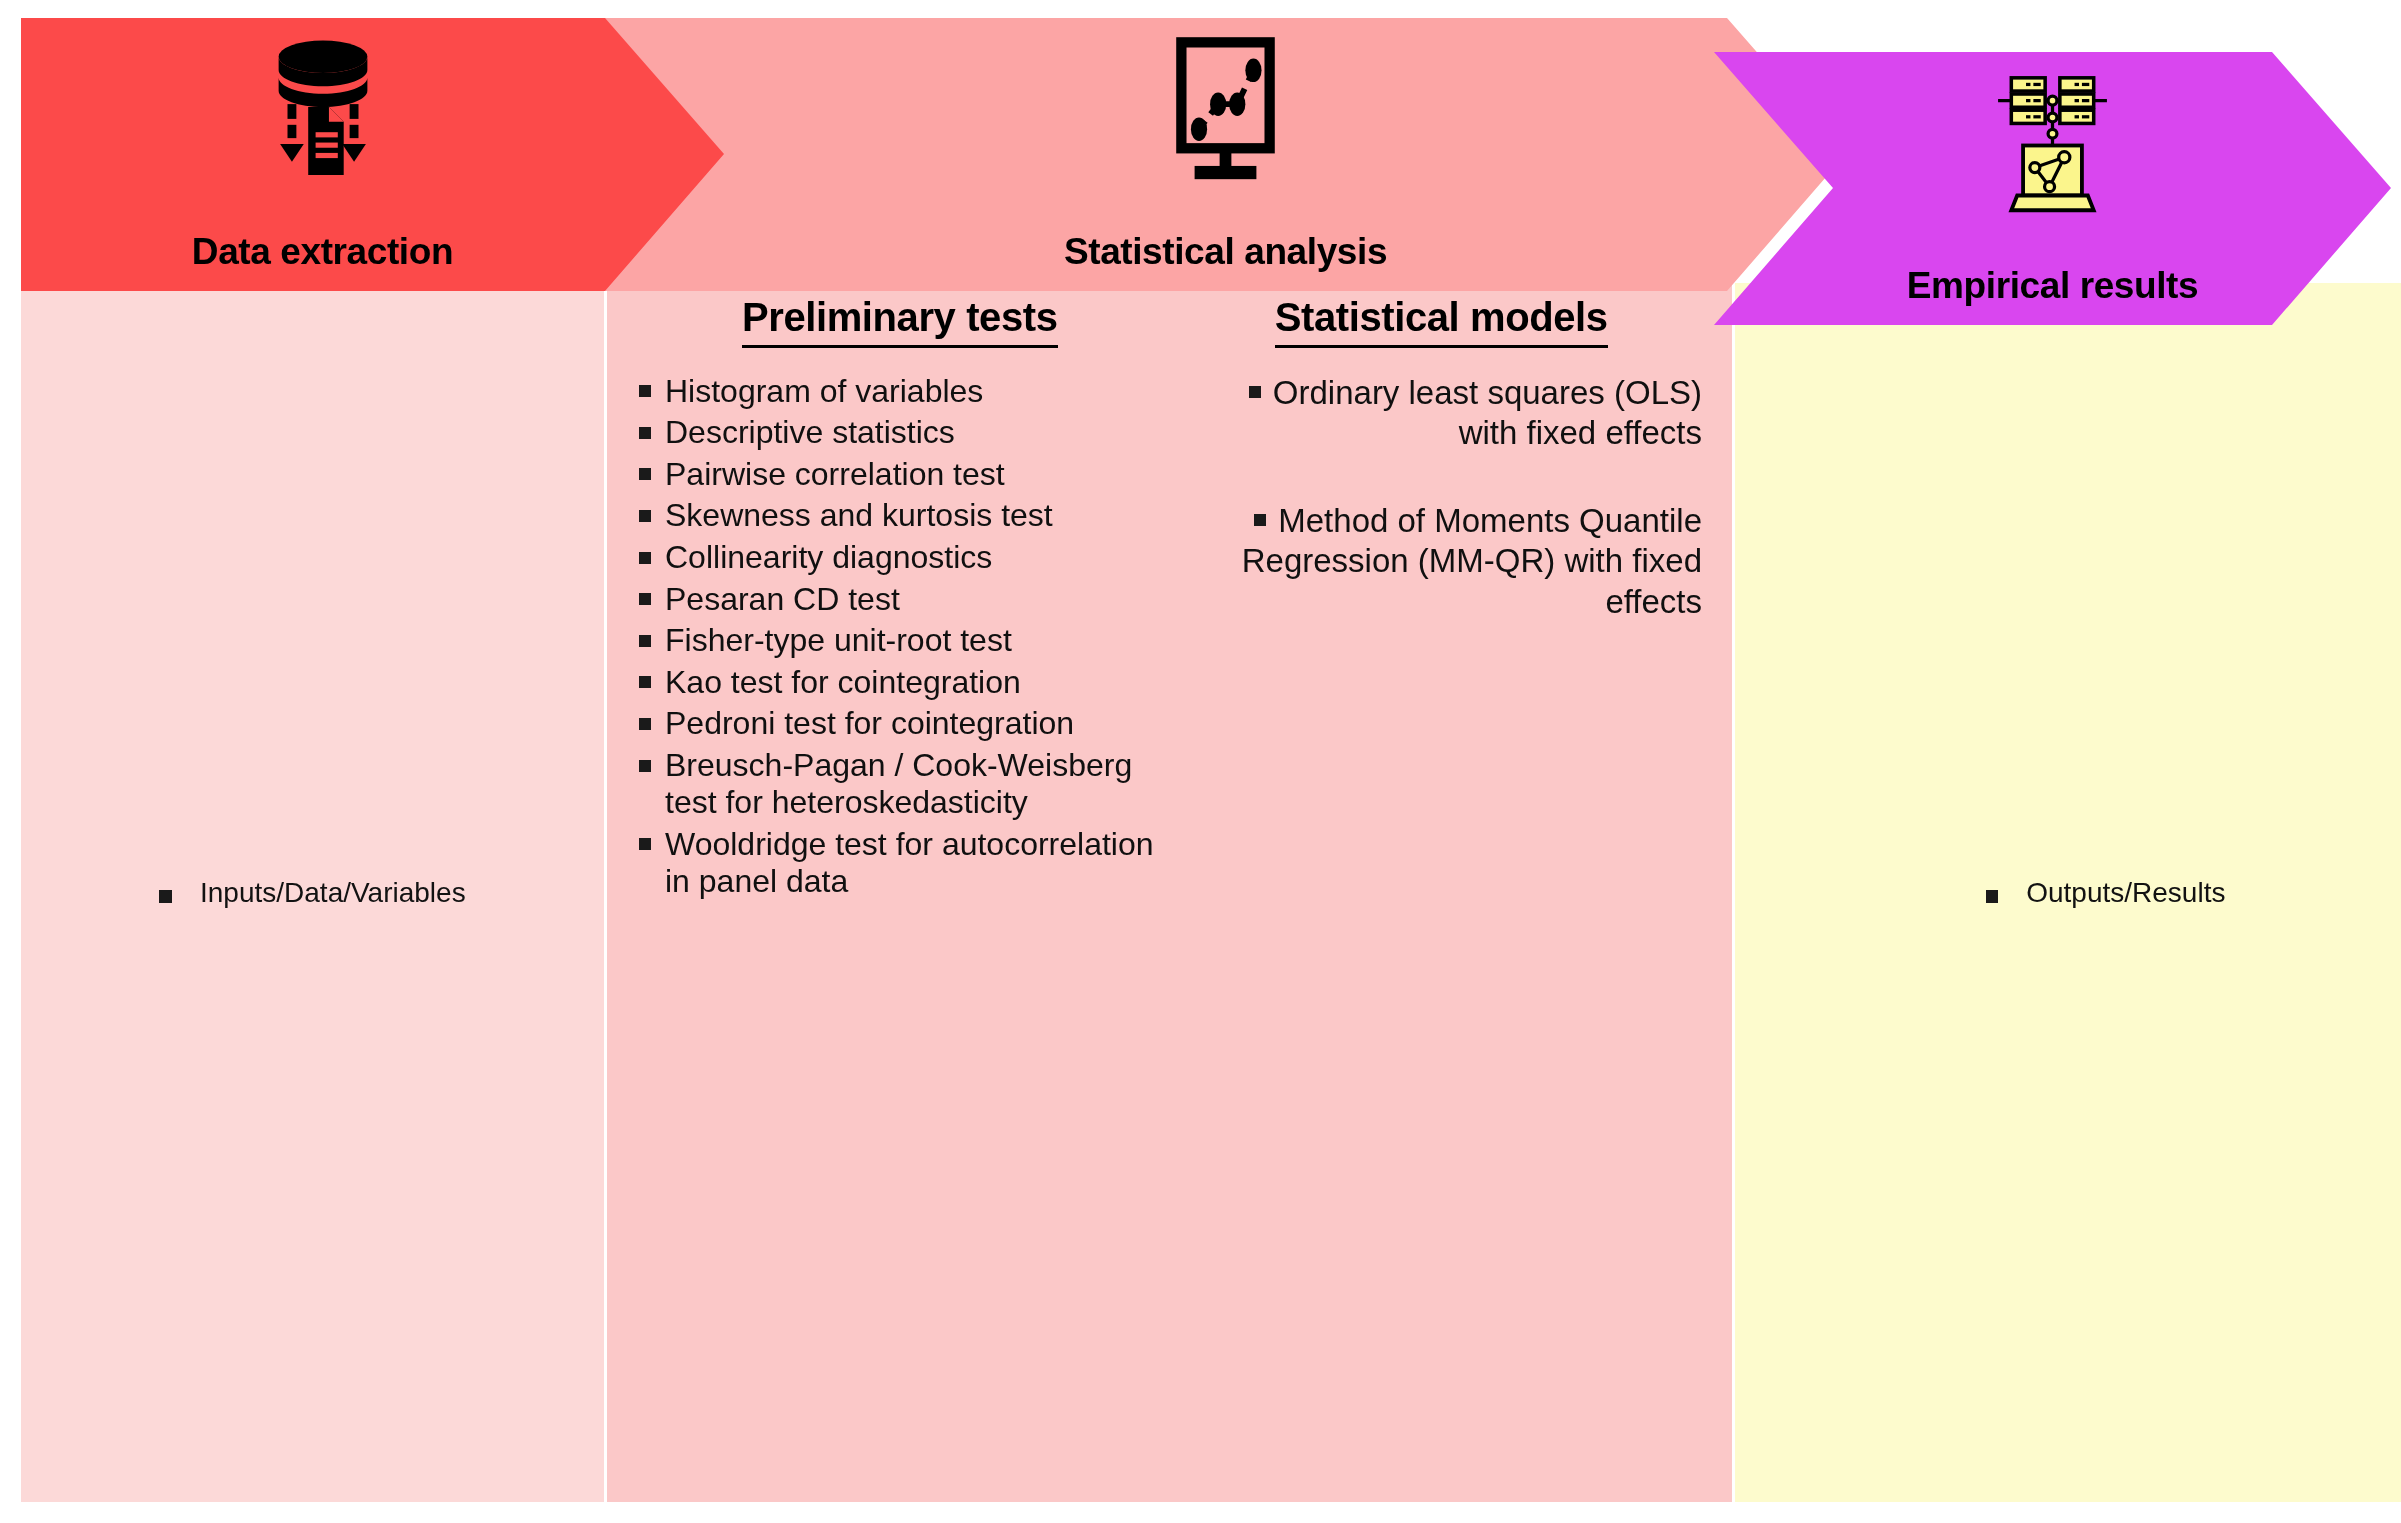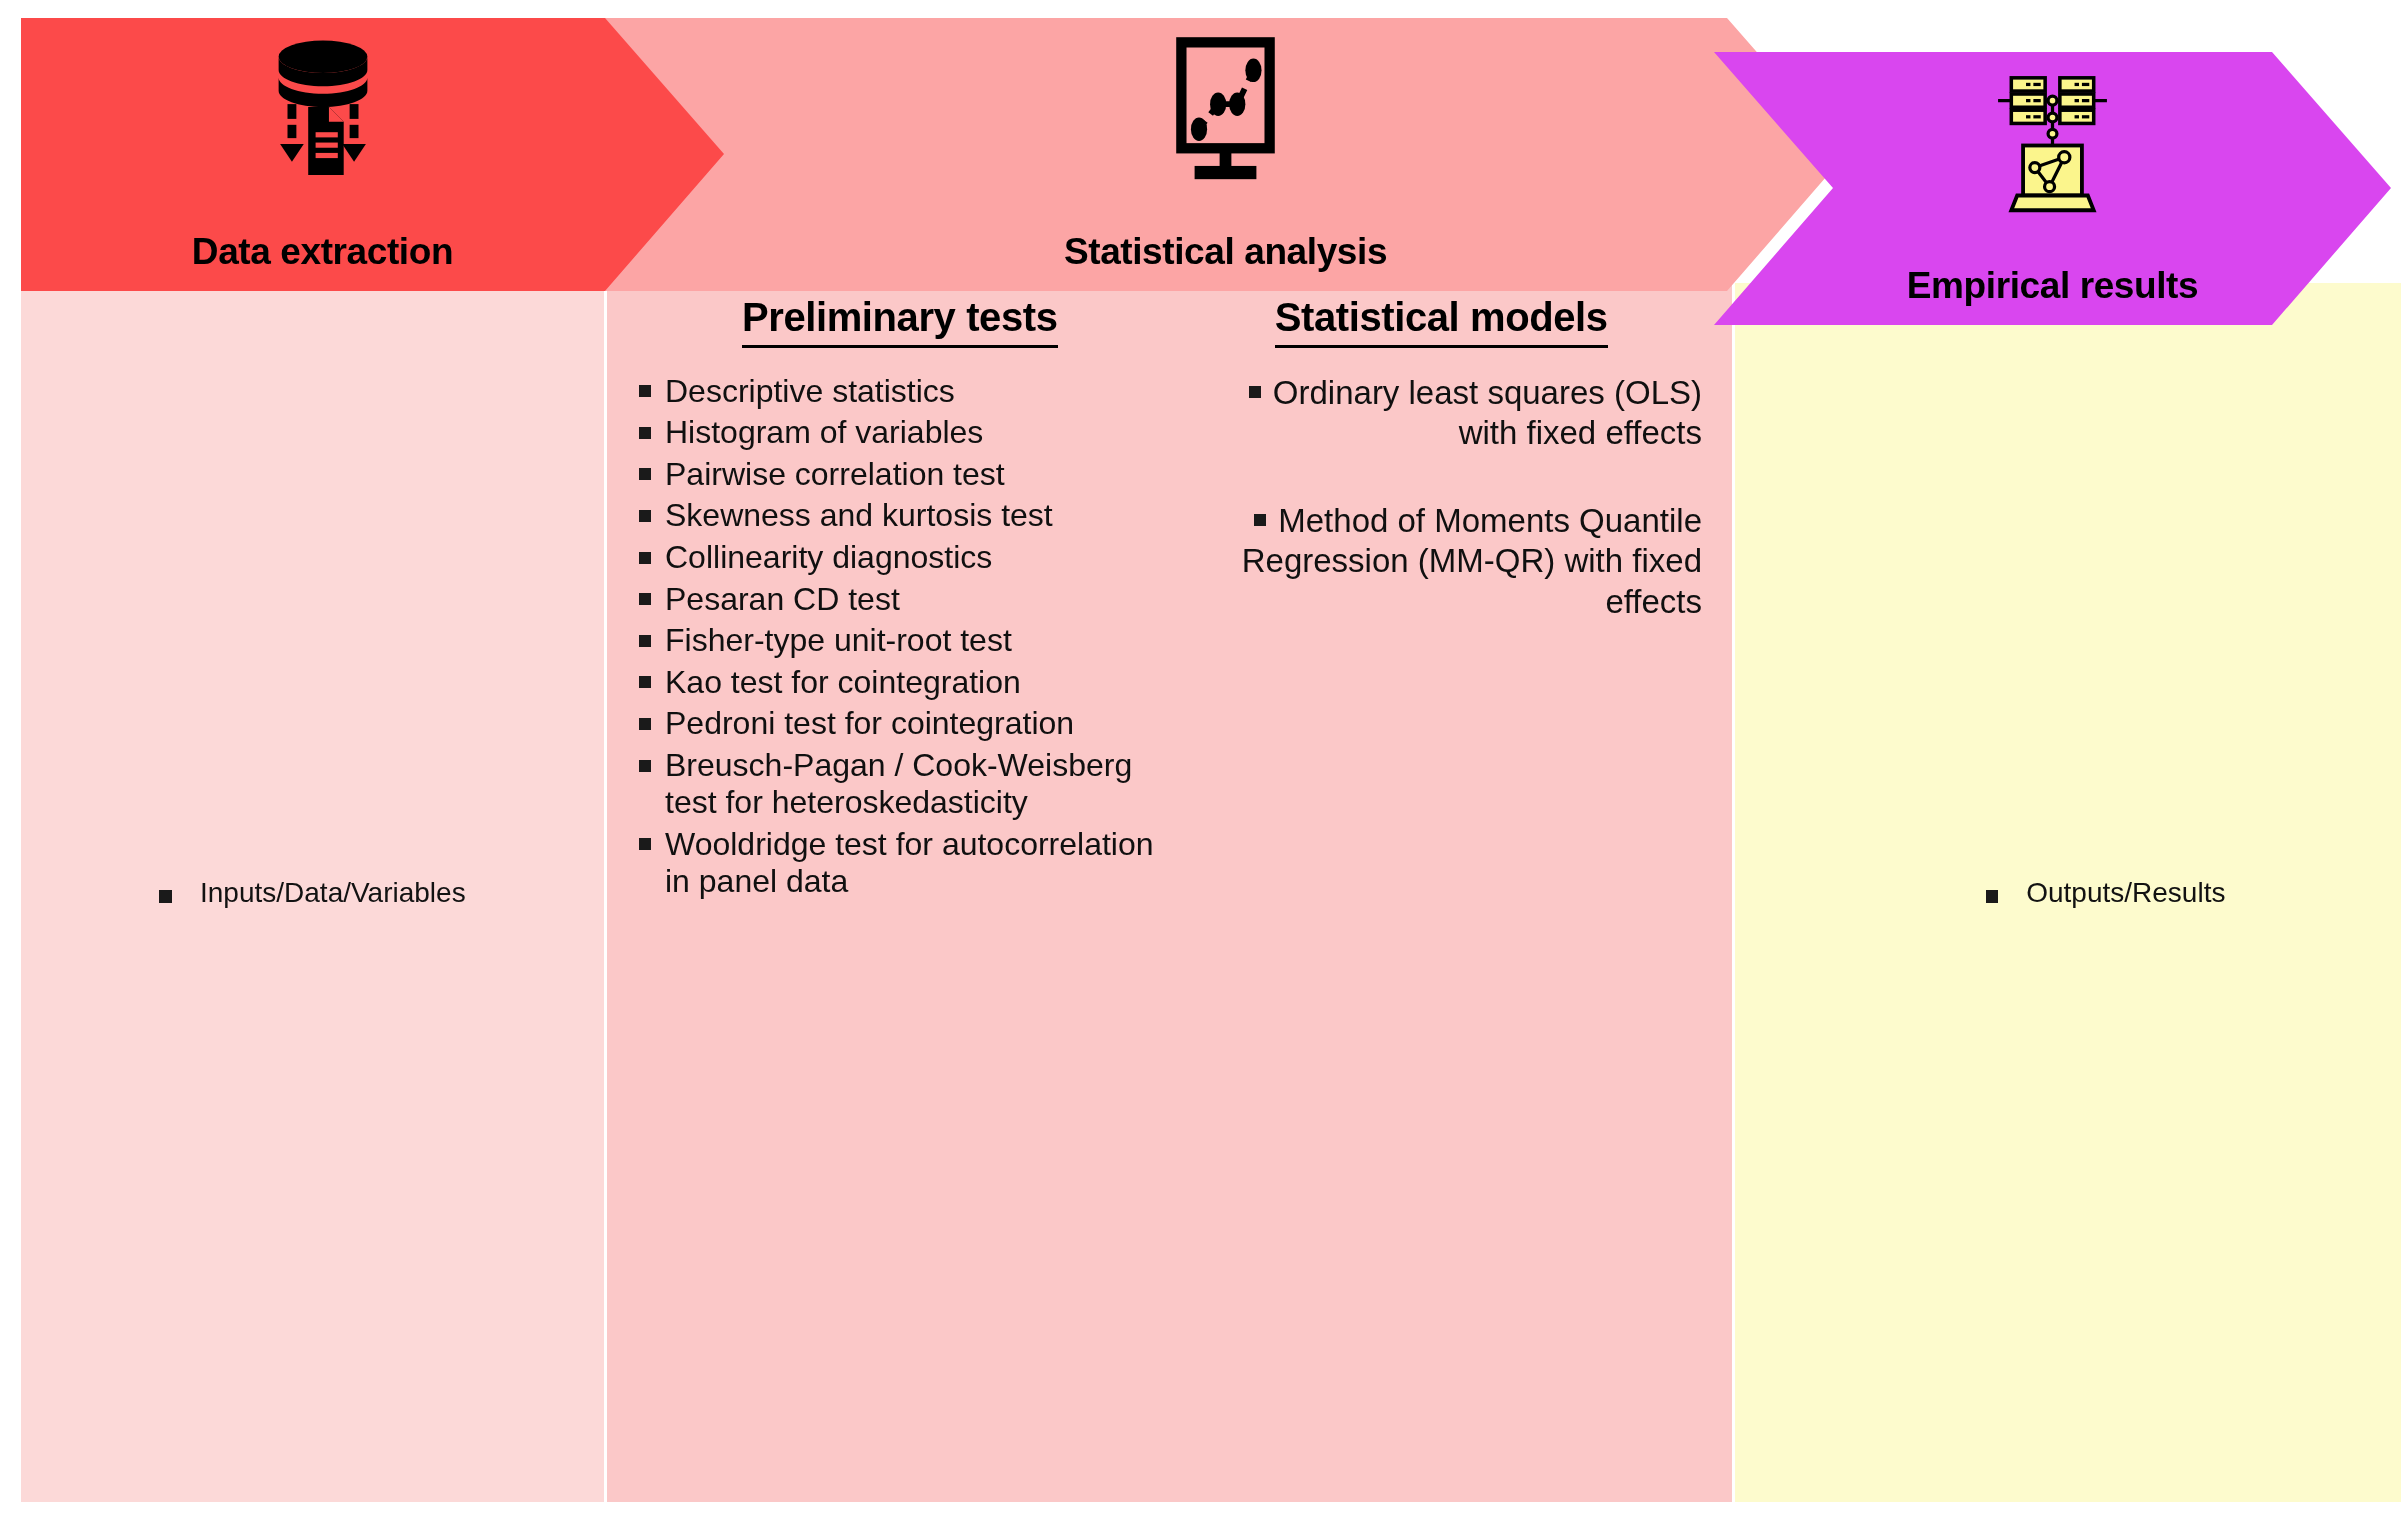--- a/index.html
+++ b/index.html
@@ -125,22 +125,22 @@
       </div>
     </div>
 
     <div class="mid-inner">
 
       <div class="sub-col sub-prelim">
         <div class="sub-title">
           <span>Preliminary tests</span>
         </div>
         <ul class="plist">
+          <li>Histogram of variables</li>
           <li>Descriptive statistics</li>
-          <li>Histogram of variables</li>
           <li>Pairwise correlation test</li>
           <li>Skewness and kurtosis test</li>
           <li>Collinearity diagnostics</li>
           <li>Pesaran CD test</li>
           <li>Fisher-type unit-root test</li>
           <li>Kao test for cointegration</li>
           <li>Pedroni test for cointegration</li>
           <li>Breusch-Pagan / Cook-Weisberg test for heteroskedasticity</li>
           <li>Wooldridge test for autocorrelation in panel data</li>
         </ul>

